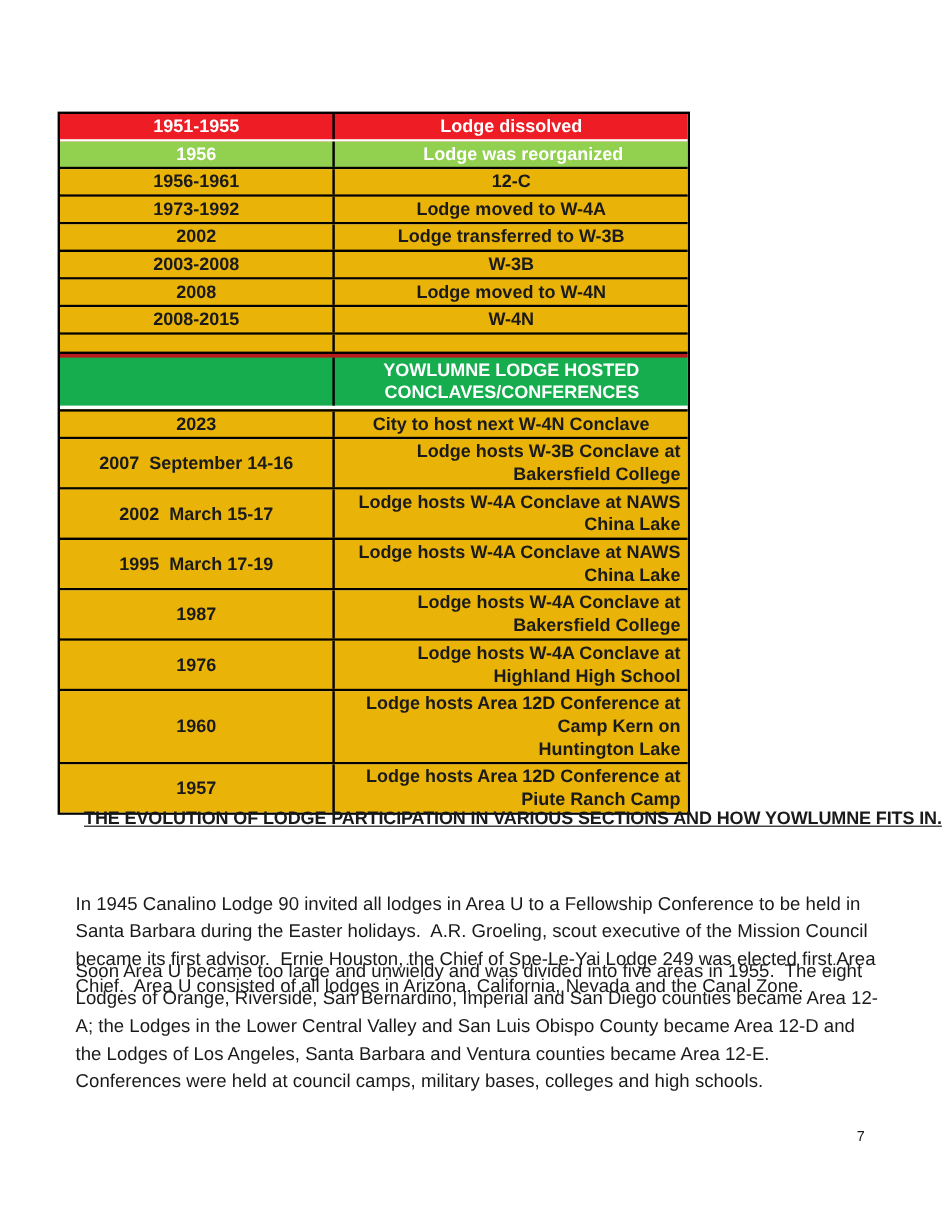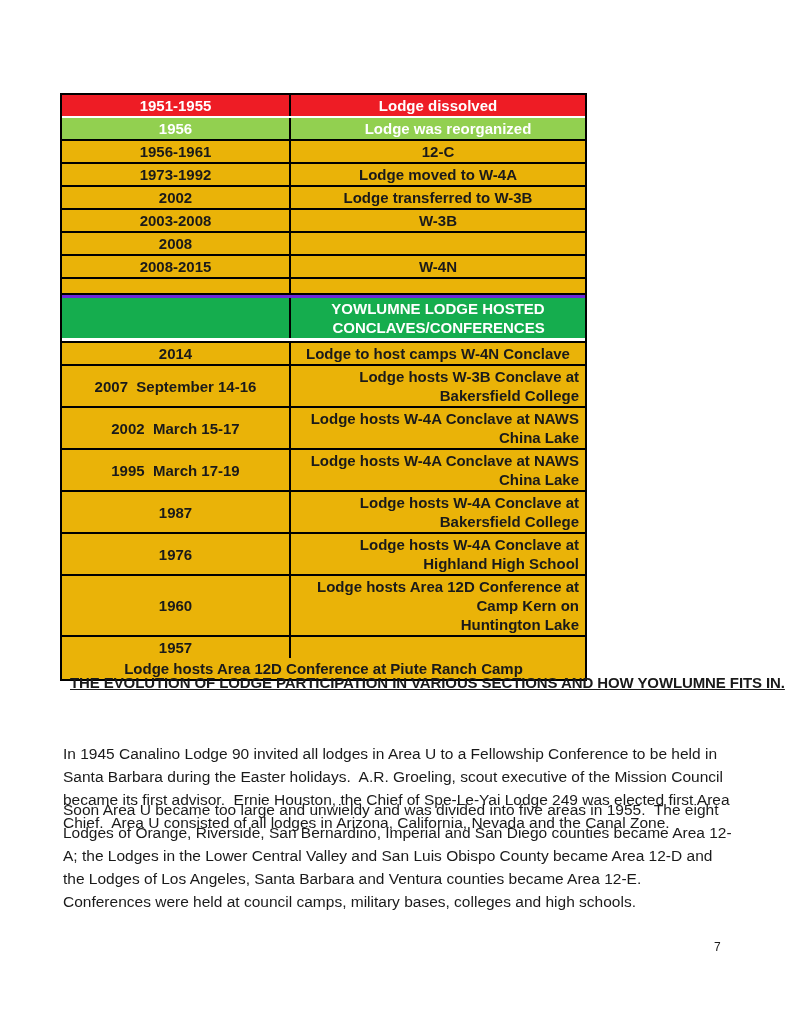--- a/index.html
+++ b/index.html
@@ -15,33 +15,33 @@
   body { font-family: "Liberation Sans", sans-serif; }
   .page {
     position: relative;
     width: 791px;
     height: 1024px;
     background: #ffffff;
     overflow: hidden;
   }
   .tbl {
     position: absolute;
-    left: 60px;
+    left: 48px;
     top: 93px;
     width: 527px;
     border: 2px solid var(--border);
   }
   .trow {
     display: flex;
     align-items: stretch;
     border-bottom: 2px solid var(--border);
     min-height: 23px;
     background: #eab308;
   }
-  .trow:last-child { border-bottom: none; flex-direction: column; }
+  .trow:last-child { border-bottom: none; }
   .pcell {
     width: 229px;
     border-right: 2px solid var(--border);
     display: flex;
     align-items: center;
     justify-content: center;
     text-align: center;
     font-weight: bold;
     font-size: 15px;
     color: var(--text);
@@ -62,21 +62,21 @@
     padding: 1px 6px;
     line-height: 19px;
   }
   .row-red { background: var(--row_red); border-bottom-color: #ffffff; }
   .row-red .pcell, .row-red .ecell { color: var(--text_on_color); }
   .row-lightgreen { background: var(--row_light_green); gap: 20px; }
   .row-lightgreen .pcell, .row-lightgreen .ecell { color: var(--text_on_color); }
   .row-empty { min-height: 16px; }
   .row-header {
     background: var(--header_green);
-    border-top: 3px solid #6d28d9;
+    border-top: 3px solid #b91c1c;
     border-bottom: 3px solid #ffffff;
     min-height: 46px;
   }
   .row-header .pcell, .row-header .ecell { color: var(--text_on_color); }
   .row-after-header { border-top: 2px solid var(--border); }
   .ev-small { font-size: 12.5px; }
   .row-tall { min-height: 46px; }
   .heading {
     position: absolute;
     left: 70px;
@@ -142,41 +142,42 @@
       <div class="ecell">Lodge transferred to W-3B</div>
     </div>
 
     <div class="trow">
       <div class="pcell">2003-2008</div>
       <div class="ecell">W-3B</div>
     </div>
 
     <div class="trow">
       <div class="pcell">2008</div>
+      <div class="ecell">Lodge moved to W-4N</div>
     </div>
 
     <div class="trow">
       <div class="pcell">2008-2015</div>
       <div class="ecell">W-4N</div>
     </div>
 
     <div class="trow row-empty">
       <div class="pcell"></div>
       <div class="ecell"></div>
     </div>
 
     <div class="trow row-header">
       <div class="pcell"></div>
       <div class="ecell">YOWLUMNE LODGE HOSTED
 CONCLAVES/CONFERENCES</div>
     </div>
 
     <div class="trow row-after-header">
-      <div class="pcell">2014</div>
-      <div class="ecell">Lodge to host camps W-4N Conclave</div>
+      <div class="pcell">2023</div>
+      <div class="ecell">City to host next W-4N Conclave</div>
     </div>
 
 
     <div class="trow">
       <div class="pcell">2007  September 14-16</div>
       <div class="ecell">Lodge hosts W-3B Conclave at Bakersfield College</div>
     </div>
 
     <div class="trow">
       <div class="pcell">2002  March 15-17</div>

